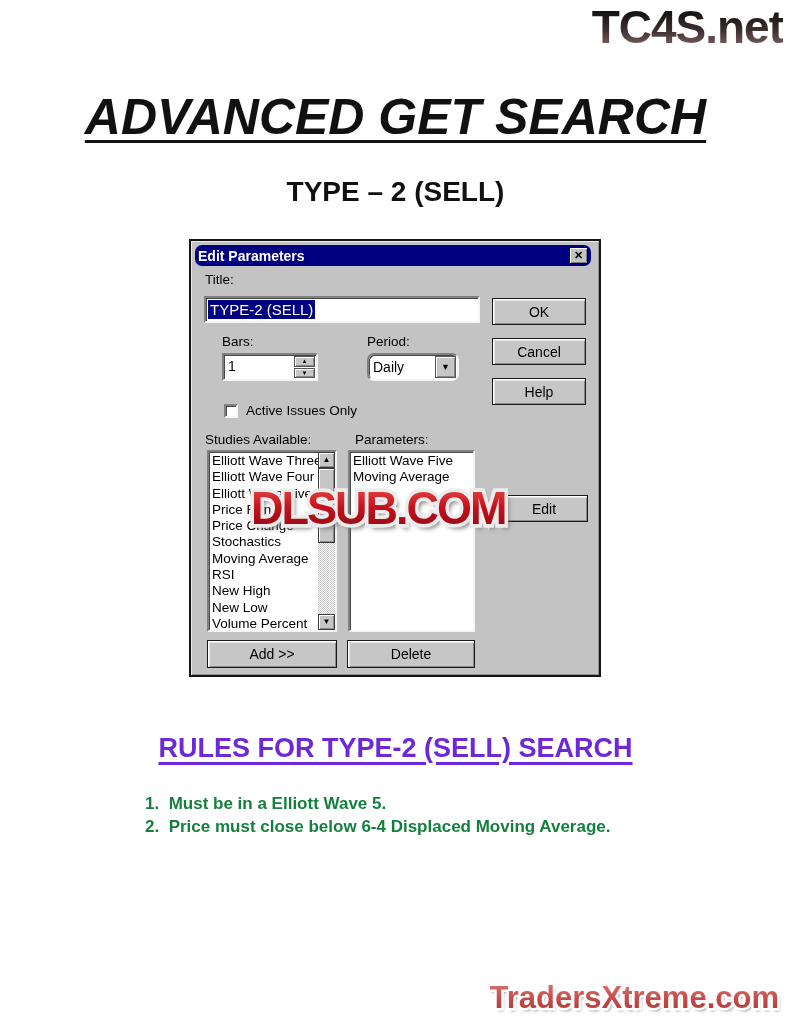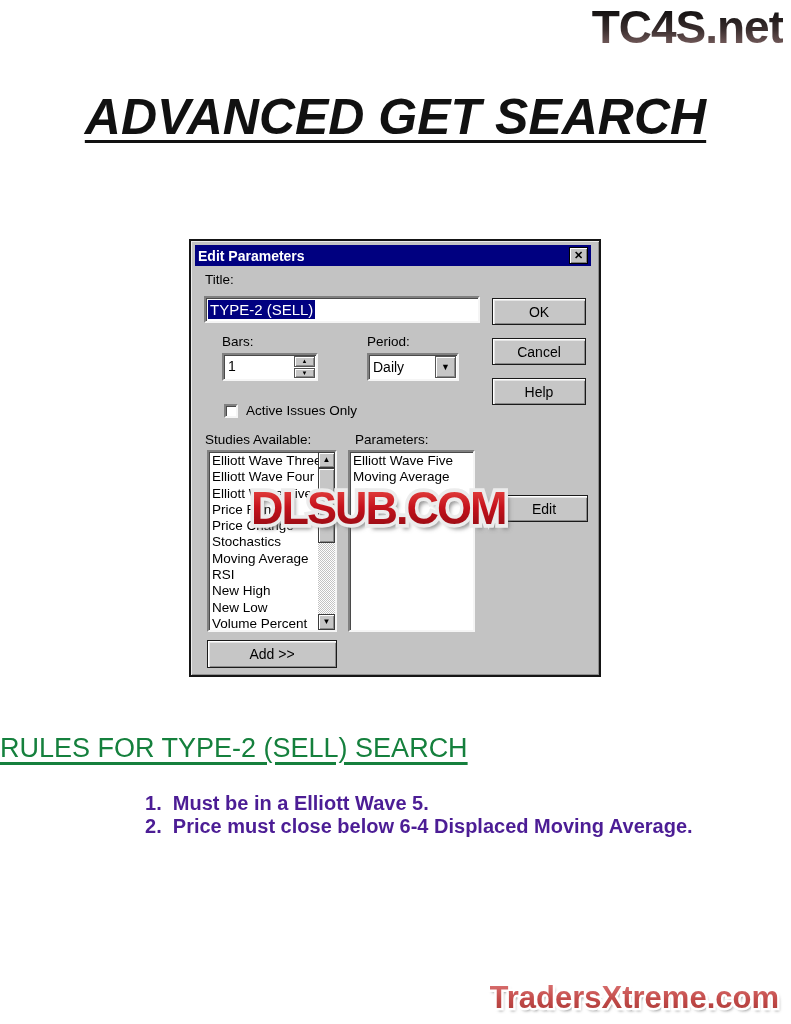--- a/index.html
+++ b/index.html
@@ -19,27 +19,27 @@
   .main-title {
     position:absolute; top:88px; left:0; width:100%; text-align:center;
     font-size:50px; font-weight:bold; font-style:italic; color:#111;
     text-decoration:underline; text-decoration-thickness:3px; text-underline-offset:6px;
   }
   .sub-title {
     position:absolute; top:176px; left:0; width:100%; text-align:center;
     font-size:28px; font-weight:bold; color:#111;
   }
   .rules-title {
-    position:absolute; top:733px; left:0; width:100%; 
-    font-size:27px; font-weight:normal; color:#15803d;
+    position:absolute; top:733px; left:0; width:100%; text-align:center;
+    font-size:27px; font-weight:bold; color:#6d28d9;
     text-decoration:underline; text-decoration-thickness:3px; text-underline-offset:5px;
   }
   .rules-list { position:absolute; left:145px; top:792px; list-style:none; counter-reset:r; }
   .rules-list li {
-    counter-increment:r; font-size:20px; font-weight:bold; color:#4c1d95; line-height:23px;
+    counter-increment:r; font-size:17px; font-weight:bold; color:#15803d; line-height:23px;
   }
   .rules-list li::before { content:counter(r) ".\00a0\00a0"; }
 
   
   .footer-logo { position:absolute; top:980px; right:12px; font-size:31px; font-weight:bold; letter-spacing:0px; }
   .footer-logo .back, .footer-logo .front { position:absolute; top:0; right:0; white-space:nowrap;margin-left:33px; }
   .footer-logo .back  { -webkit-text-stroke:5px #fff; color:#fff; text-shadow:2px 3px 3px rgba(120,120,120,.8); }
   .footer-logo .front { background:linear-gradient(180deg,#d97070 10%,#c24a48 55%,#a93a38 95%);
                         -webkit-background-clip:text; background-clip:text; color:transparent; }
   .footer-logo .spacer { visibility:hidden; white-space:nowrap; }
@@ -55,21 +55,21 @@
 
   
   .dialog {
     position:absolute; left:189px; top:239px; width:412px; height:438px;
     background:#c3c3c3; border:2px solid #151515;
     box-shadow:inset 1px 1px 0 #ececec, inset -1px -1px 0 #8f8f8f;
     font-size:13.5px; color:#000; z-index:1;
   }
   .titlebar {
     position:absolute; left:4px; top:4px; width:396px; height:21px;
-    background:#000080; display:flex; align-items:center; padding:0 3px;
+    background:#000080; display:flex; align-items:center; padding:0 3px;border-radius:7px;
   }
   .titlebar-text { color:#fff; font-weight:bold; font-size:14px; letter-spacing:0; }
   .close-btn {
     position:absolute; right:3px; top:2px; width:19px; height:17px;
     background:#c3c3c3; border:1px solid #000;
     box-shadow:inset 1px 1px 0 #fff, inset -1px -1px 0 #808080;
     display:flex; align-items:center; justify-content:center;
     font-size:11px; font-weight:bold; color:#000; line-height:1; cursor:default;
   }
 
@@ -94,21 +94,21 @@
   
   .spin-field { position:absolute; left:31px; top:112px; width:96px; height:28px; display:flex; }
   .spin-value { flex:1; font-size:14px; padding:3px 0 0 4px; }
   .spin-buttons { width:23px; display:flex; flex-direction:column; padding:1px; gap:1px; }
   .spin-btn { flex:1; background:#c6c6c6; border:1px solid #555;
               box-shadow:inset 1px 1px 0 #fff, inset -1px -1px 0 #8a8a8a;
               display:flex; align-items:center; justify-content:center;
               font-size:6px; line-height:1; color:#000; cursor:default; }
 
   
-  .combo { position:absolute; left:176px; top:112px; width:92px; height:28px; display:flex; }
+  .combo { position:absolute; left:176px; top:112px; width:92px; height:28px; display:flex;border-radius:7px; }
   .combo-value { flex:1; font-size:14px; padding:4px 0 0 4px; }
   .combo-btn { width:21px; margin:1px; background:#c6c6c6; border:1px solid #555;
                box-shadow:inset 1px 1px 0 #fff, inset -1px -1px 0 #8a8a8a;
                display:flex; align-items:center; justify-content:center; font-size:9px; color:#000; cursor:default; }
 
   
   .checkbox { position:absolute; left:33px; top:163px; width:14px; height:14px; box-shadow:inset 1px 1px 0 #4a4a4a; }
 
   
   .listbox { position:absolute; overflow:hidden; }
@@ -145,20 +145,21 @@
   .lbl-params  { left:164px; top:191px; }
 </style>
 </head>
 <body>
 
 <div class="page">
 
   <div class="site-logo">TC4S.net</div>
 
   <div class="main-title">ADVANCED GET SEARCH</div>
+  <div class="sub-title">TYPE – 2 (SELL)</div>
 
   <div class="dialog">
 
     <div class="titlebar">
       <span class="titlebar-text">Edit Parameters</span>
       <span class="close-btn">
           <span>✕</span>
         </span>
     </div>
 
@@ -226,20 +227,21 @@
     <div class="listbox params-box sunken">
       <div class="list-items">
 
       <div class="list-item">Elliott Wave Five</div>
           <div class="list-item">Moving Average</div>
         </div>
     </div>
 
     <div class="btn btn-edit">Edit</div>
     <div class="btn btn-add">Add &gt;&gt;</div>
+    <div class="btn btn-delete">Delete</div>
   </div>
 
   <div class="watermark">
     <span class="back">DLSUB.COM</span>
     <span class="front">DLSUB.COM</span>
     <span class="spacer">DLSUB.COM</span>
   </div>
 
   <div class="rules-title">RULES FOR TYPE-2 (SELL) SEARCH</div>
   <ol class="rules-list">

